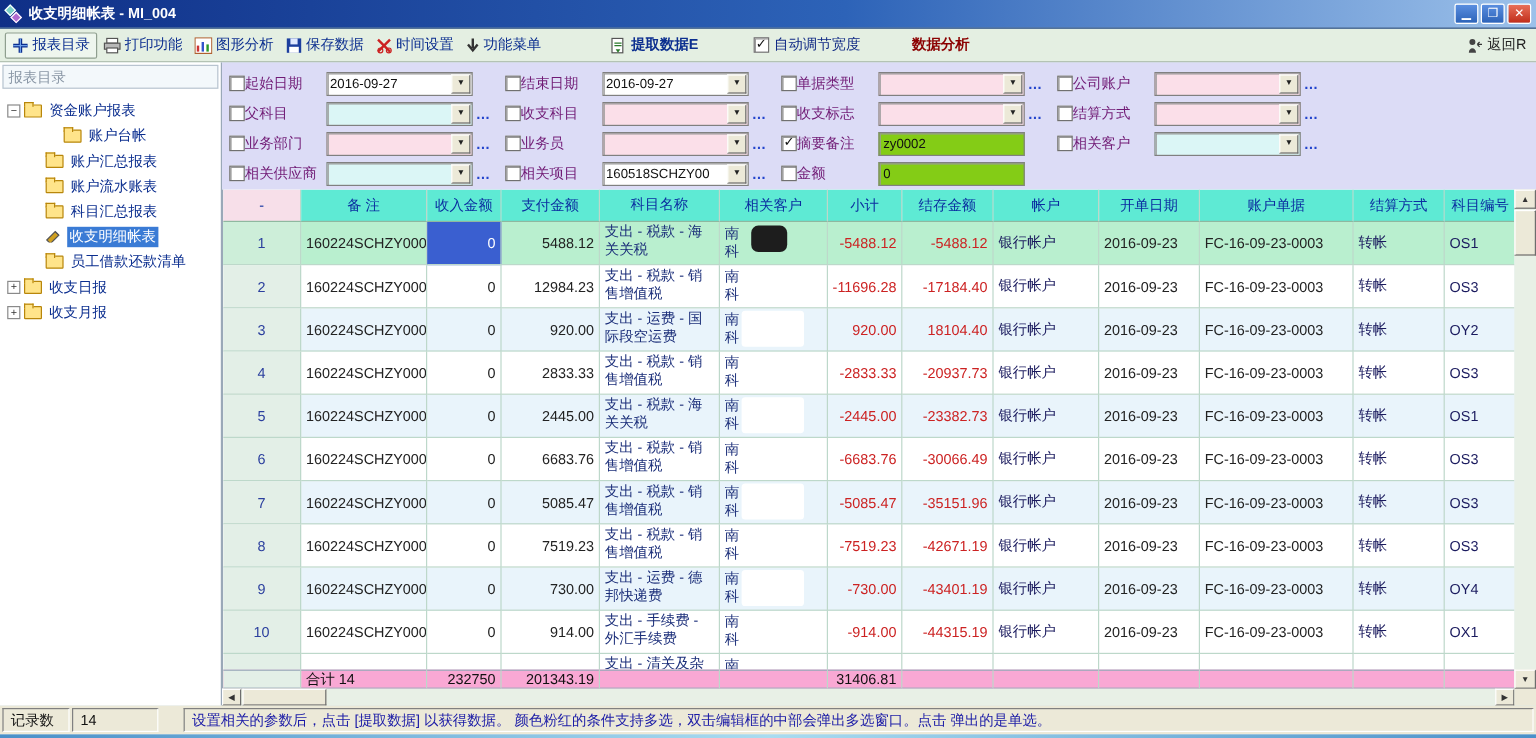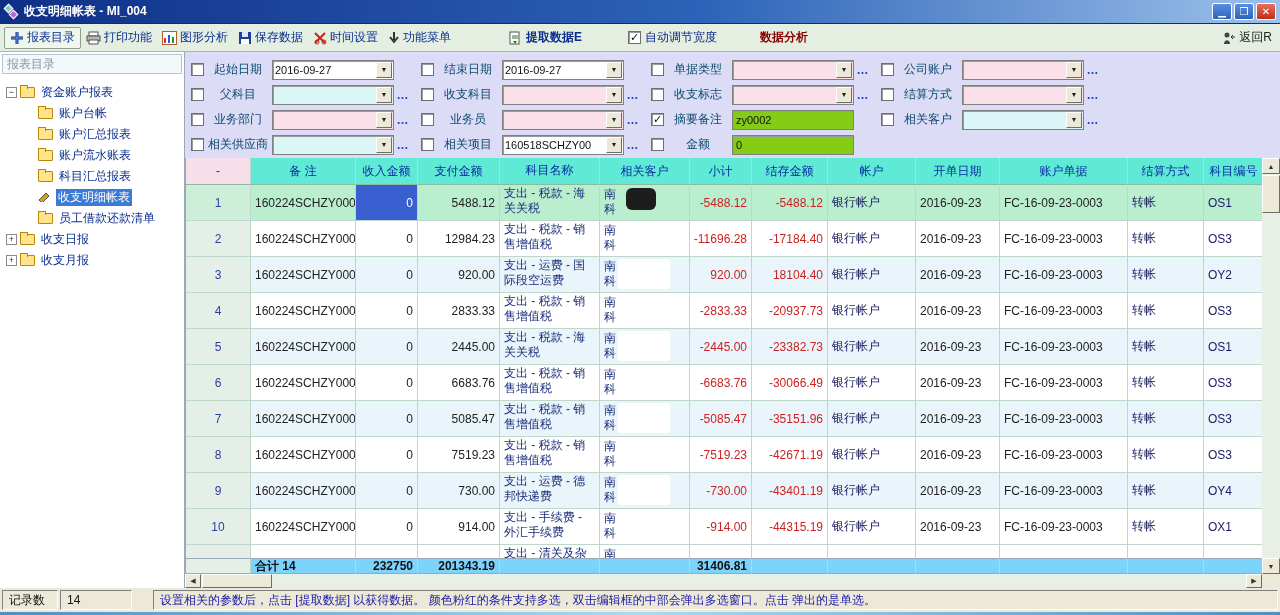--- a/index.html
+++ b/index.html
@@ -49,21 +49,21 @@
     position:relative;margin-right:4px;flex:0 0 15px;}
   .folder:before{content:"";position:absolute;left:-1px;top:-3px;width:6px;height:3px;
     background:#ffe48a;border:1px solid #b8860b;border-bottom:none;}
   .tree-label{padding:0 2px;}
   .tree-item.selected .tree-label{background:#3a7bd5;color:#fff;}
 
   
   #filters{left:185px;top:52px;width:1095px;height:106px;background:#dcdcf6;padding:5px 0 0 6px;}
   .f-row{display:flex;height:25px;align-items:center;}
   .f-group{display:flex;align-items:center;width:230px;flex:0 0 230px;}
-  .f-label{width:68px;flex:0 0 68px;color:#0c4a6e;padding-left:0;white-space:nowrap;overflow:hidden;text-align:center;}
+  .f-label{width:68px;flex:0 0 68px;color:#701a75;padding-left:0;white-space:nowrap;overflow:hidden;}
   .combo{width:122px;flex:0 0 122px;height:20px;border:1px solid #808080;
     box-shadow:inset 1px 1px 0 #9a9a9a;background:#fff;display:flex;align-items:center;position:relative;}
   .combo .val{flex:1;padding:0 2px;overflow:hidden;white-space:nowrap;font-size:11px;color:#111;}
   .combo .arrow{width:16px;height:16px;margin:1px;background:#ece9d8;
     border:1px solid;border-color:#fff #6d6d6d #6d6d6d #fff;font-size:7px;color:#222;
     display:flex;align-items:center;justify-content:center;flex:0 0 16px;}
   .combo.pink{background:#fbdfe9;}
   .combo.cyan{background:#dbf6f6;}
   .finput{width:122px;flex:0 0 122px;height:20px;border:1px solid #808080;
     box-shadow:inset 1px 1px 0 #9a9a9a;background:#84cc16;font-size:11px;padding:0 3px;
@@ -96,21 +96,21 @@
   .c-acct{width:88px;color:#1a1a5e;display:flex;align-items:center;}
   .c-date{width:84px;display:flex;align-items:center;}
   .c-doc{width:128px;display:flex;align-items:center;}
   .c-meth{width:76px;color:#1a1a5e;display:flex;align-items:center;}
   .c-code{width:59px;color:#1a1a5e;display:flex;align-items:center;border-right:none;}
   .cell.focus{background:#3a5fd0;color:#fff;}
   .blob{position:absolute;left:18px;top:2px;width:52px;height:30px;background:#fff;border-radius:3px;}
   .blob.dark{left:26px;top:3px;width:30px;height:22px;background:#1d1d1d;border-radius:6px;}
   .partial{height:13px;overflow:hidden;}
   .partial .cell{height:13px;border-bottom:none;}
-  .totals{background:#7dd3fc;font-weight:bold;}
+  .totals{background:#f9a8d4;font-weight:normal;}
   .totals .cell{height:16px;border-bottom:1px solid #9aa8b8;border-top:1px solid #9aa8b8;
     display:flex;align-items:center;}
   .totals .t-note{justify-content:flex-start;color:#111;}
   .totals .t-amt{justify-content:flex-end;color:#111;}
 
   
   .sb-btn{background:#ece9d8;border:1px solid;border-color:#fff #6d6d6d #6d6d6d #fff;
     display:flex;align-items:center;justify-content:center;font-size:7px;color:#333;}
   #vscroll{left:1262px;top:158px;width:18px;height:416px;background:#e8f0e6;}
   #vscroll .up{position:absolute;top:0;left:0;width:18px;height:16px;}
@@ -235,21 +235,21 @@
 </div>
 
 <div id="sidebar" class="abs">
   <div id="tree-header">报表目录</div>
   <div id="tree">
       <div class="tree-item" style="padding-left: 6px;">
         <span class="expander">−</span>
         <span class="folder"></span>
         <span class="tree-label">资金账户报表</span>
       </div>
-      <div class="tree-item" style="padding-left: 24px;">
+      <div class="tree-item" style="padding-left: 24px; margin-left: 15px;">
         <span class="spacer"></span>
         <span class="folder"></span>
         <span class="tree-label">账户台帐</span>
       </div>
       <div class="tree-item" style="padding-left: 24px;">
         <span class="spacer"></span>
         <span class="folder"></span>
         <span class="tree-label">账户汇总报表</span>
       </div>
       <div class="tree-item" style="padding-left: 24px;">

